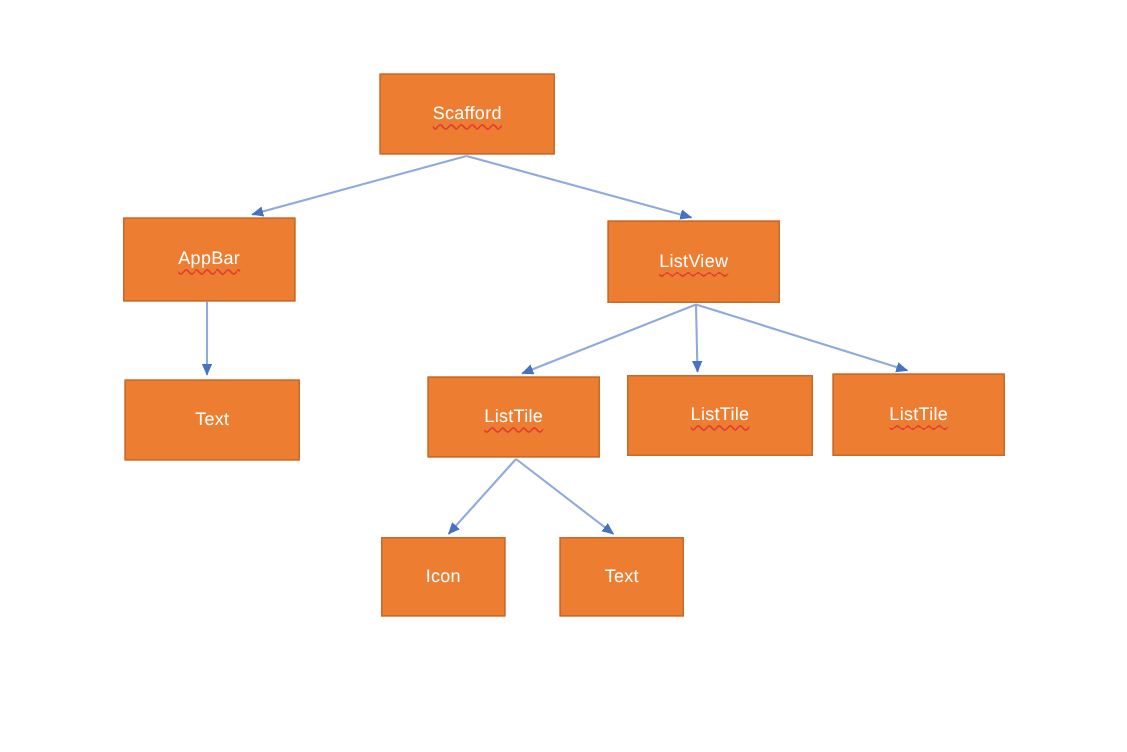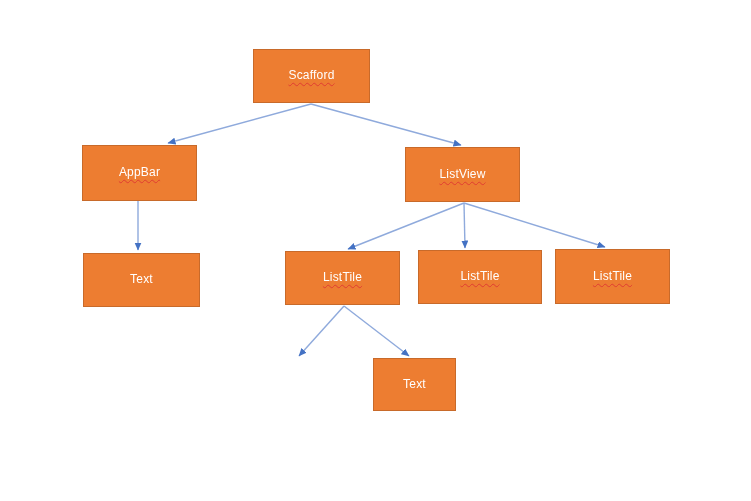--- a/index.html
+++ b/index.html
@@ -105,18 +105,21 @@
   </div>
 
   <div class="node n-listtile-2">
     <span class="node-label misspelled">ListTile</span>
   </div>
 
   <div class="node n-listtile-3">
     <span class="node-label misspelled">ListTile</span>
   </div>
 
+  <div class="node n-icon">
+    <span class="node-label">Icon</span>
+  </div>
 
   <div class="node n-text-listtile">
     <span class="node-label">Text</span>
   </div>
 
 </div>
 
 </body></html>

